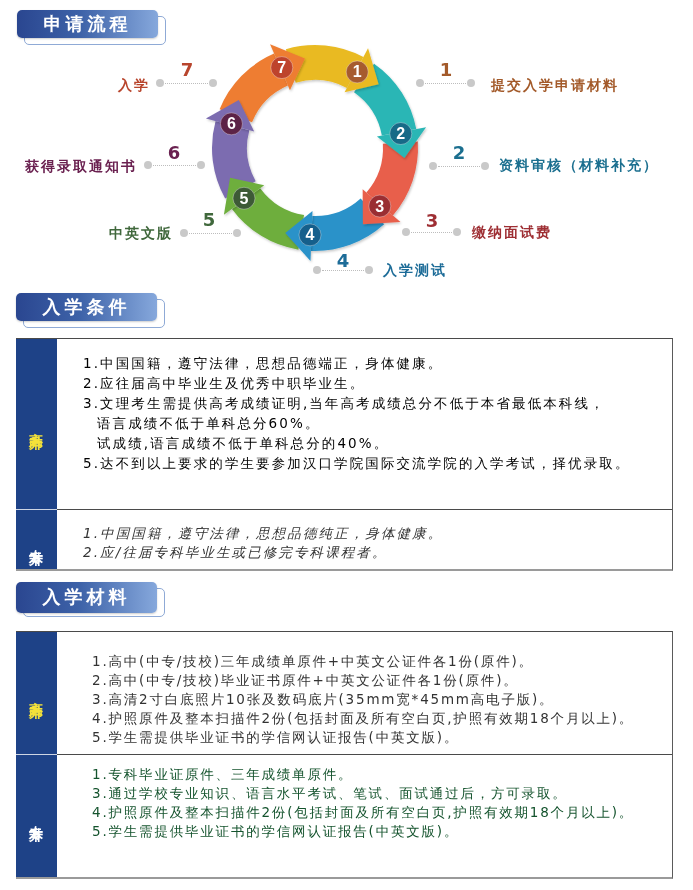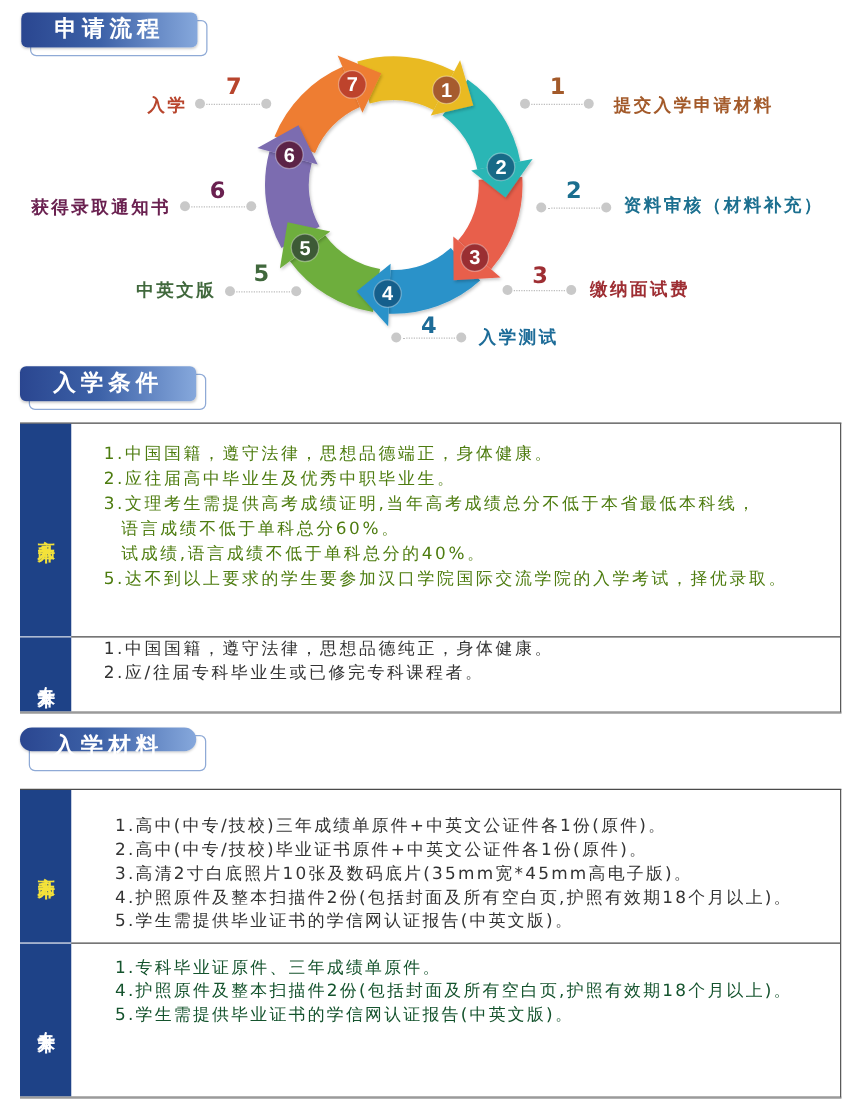--- a/index.html
+++ b/index.html
@@ -5,21 +5,21 @@
 html,body{margin:0;padding:0;background:#ffffff;}
 body{width:693px;height:890px;position:relative;overflow:hidden;font-family:"DejaVu Sans","Liberation Sans",sans-serif;}
 
 
 .sec-head{position:absolute;width:152px;height:38px;}
 .sec-head .outline{position:absolute;left:7px;top:6px;width:142px;height:29px;border:1.5px solid #8FAAD6;border-radius:5px;background:#fff;box-sizing:border-box;}
 .sec-head .badge{position:absolute;left:0;top:0;width:141px;height:28px;border-radius:5px;color:#fff;font-weight:bold;font-size:18px;letter-spacing:4px;text-align:center;line-height:28px;box-shadow:0 1px 2px rgba(0,0,0,.2);}
 #head-process{left:17px;top:10px;}
 #head-conditions{left:16px;top:293px;}
 #head-materials{left:16px;top:582px;}
-#head-materials .badge{height:19px;line-height:29px;border-radius:10px;}
+#head-materials .badge{height:31px;line-height:29px;}
 
 
 #ring-svg{position:absolute;left:0;top:0;width:693px;height:300px;}
 
 
 .dots{position:absolute;height:8px;}
 .dot{position:absolute;top:0;width:8px;height:8px;border-radius:50%;background:#C9C9C9;}
 .dot.l{left:0;}
 .dot.r{right:0;}
 .dline{position:absolute;left:9px;right:9px;top:3.5px;border-top:1px dotted #BDBDBD;}
@@ -43,21 +43,21 @@
 .trow + .trow .tbody{border-top:1.5px solid #4a4a4a;}
 .trow + .trow .tlabel{border-top:1.5px solid #cfd6e4;}
 .line{white-space:nowrap;font-size:13.5px;display:block;}
 .line.indent{padding-left:14px;}
 
 #tbl-conditions{top:338px;}
 #tbl-conditions .trow.r1{height:170px;}
 #tbl-conditions .trow.r2{height:60px;}
 #tbl-conditions .tbody{padding-left:26px;letter-spacing:2.1px;}
 #tbl-conditions .r1 .tbody{padding-top:14px;line-height:20px;}
-#tbl-conditions .r2 .tbody{line-height:19px;}
+#tbl-conditions .r2 .tbody{padding-top:14px;line-height:19px;font-style:italic;}
 
 #tbl-materials{top:631px;}
 #tbl-materials .trow.r1{height:122px;}
 #tbl-materials .trow.r2{height:123px;}
 #tbl-materials .tbody{padding-left:35px;letter-spacing:1.8px;line-height:19px;}
 #tbl-materials .r1 .tbody{padding-top:20px;}
 #tbl-materials .r2 .tbody{padding-top:10px;}
 </style>
 </head>
 <body>
@@ -190,21 +190,21 @@
 <div class="sec-head" id="head-conditions">
   <div class="outline"></div>
   <div class="badge" style="background: linear-gradient(90deg, rgb(42, 70, 144) 0%, rgb(61, 98, 168) 45%, rgb(134, 168, 220) 100%);">入学条件</div>
 </div>
 
 <div class="tbl" id="tbl-conditions">
   <div class="trow r1">
     <div class="tlabel" style="background: rgb(30, 66, 135);">
       <span style="color: rgb(244, 226, 58);">高升本</span>
     </div>
-    <div class="tbody" style="color: #4d7c0f;">
+    <div class="tbody" style="color: #000000;">
       <span class="line">1.中国国籍，遵守法律，思想品德端正，身体健康。</span>
       <span class="line">2.应往届高中毕业生及优秀中职毕业生。</span>
       <span class="line">3.文理考生需提供高考成绩证明,当年高考成绩总分不低于本省最低本科线，</span>
       <span class="line indent">语言成绩不低于单科总分60%。</span>
       <span class="line indent">试成绩,语言成绩不低于单科总分的40%。</span>
       <span class="line">5.达不到以上要求的学生要参加汉口学院国际交流学院的入学考试，择优录取。</span>
     </div>
   </div>
   <div class="trow r2">
     <div class="tlabel" style="background: rgb(30, 66, 135);">
@@ -234,17 +234,18 @@
       <span class="line">4.护照原件及整本扫描件2份(包括封面及所有空白页,护照有效期18个月以上)。</span>
       <span class="line">5.学生需提供毕业证书的学信网认证报告(中英文版)。</span>
     </div>
   </div>
   <div class="trow r2">
     <div class="tlabel" style="background: rgb(30, 66, 135);">
       <span style="color: rgb(255, 255, 255);">专升本</span>
     </div>
     <div class="tbody" style="color: #14532d;">
       <span class="line">1.专科毕业证原件、三年成绩单原件。</span>
+      <span class="line">3.通过学校专业知识、语言水平考试、笔试、面试通过后，方可录取。</span>
       <span class="line">4.护照原件及整本扫描件2份(包括封面及所有空白页,护照有效期18个月以上)。</span>
       <span class="line">5.学生需提供毕业证书的学信网认证报告(中英文版)。</span>
     </div>
   </div>
 </div>
 
 </body></html>

